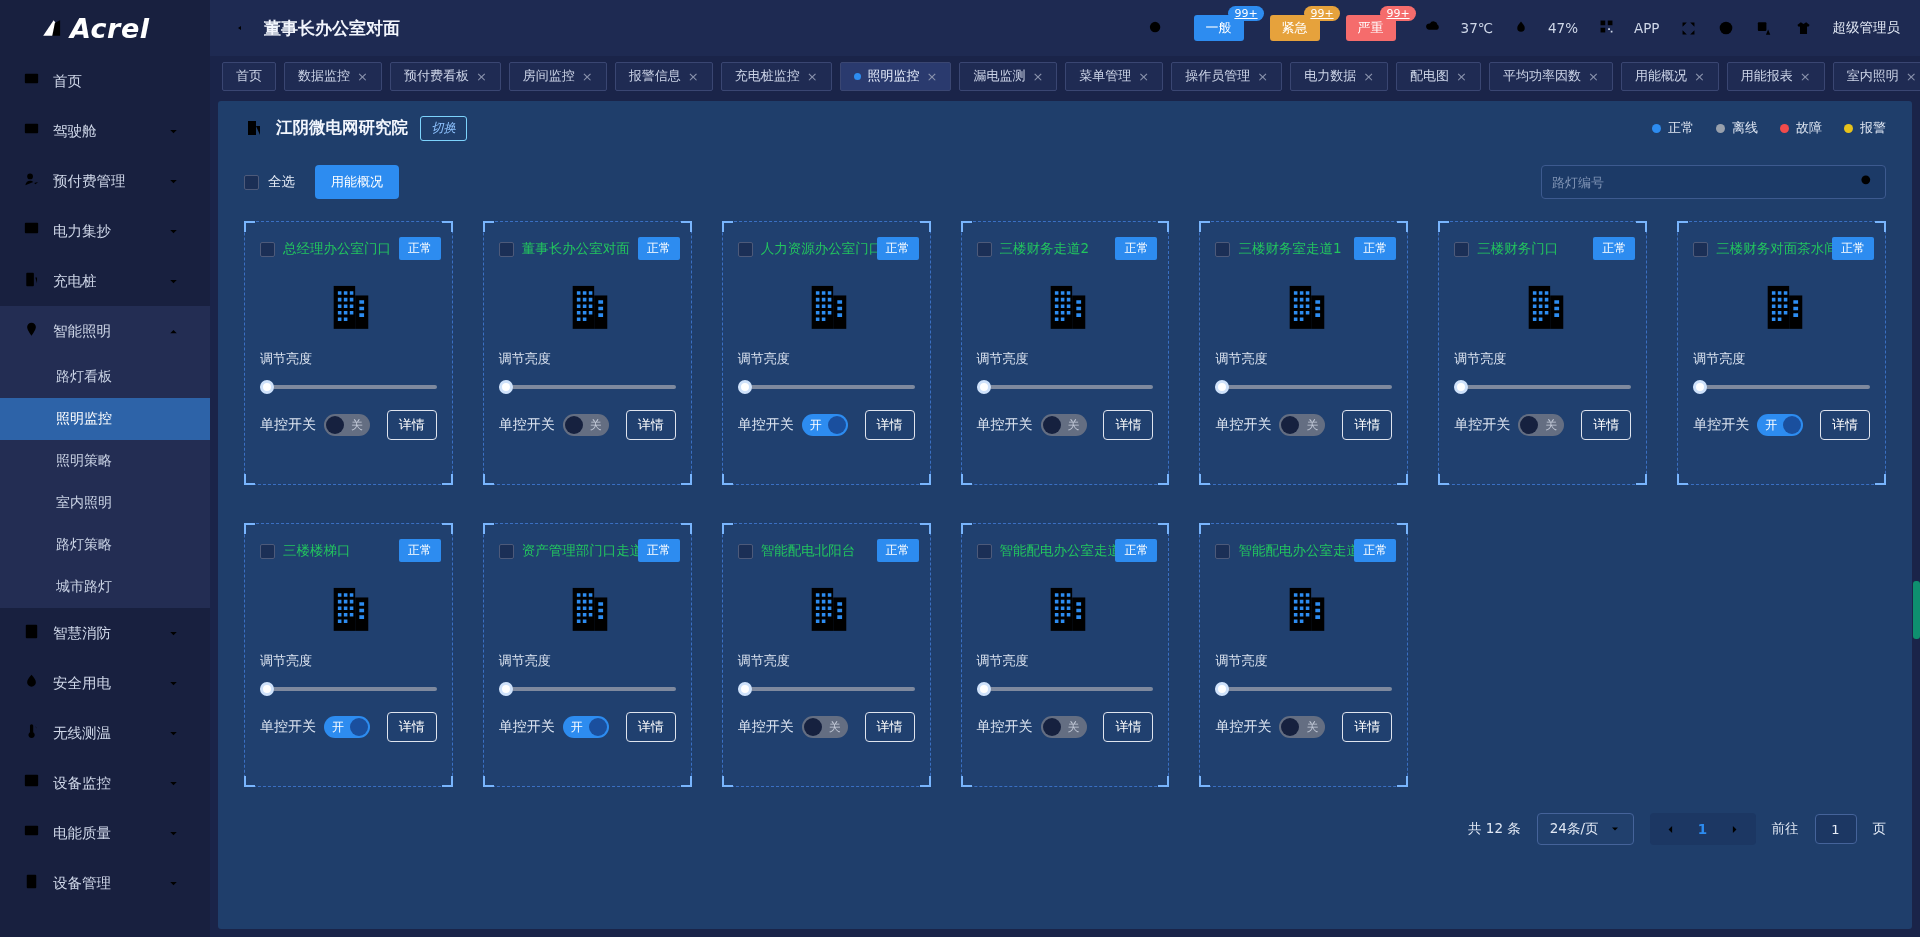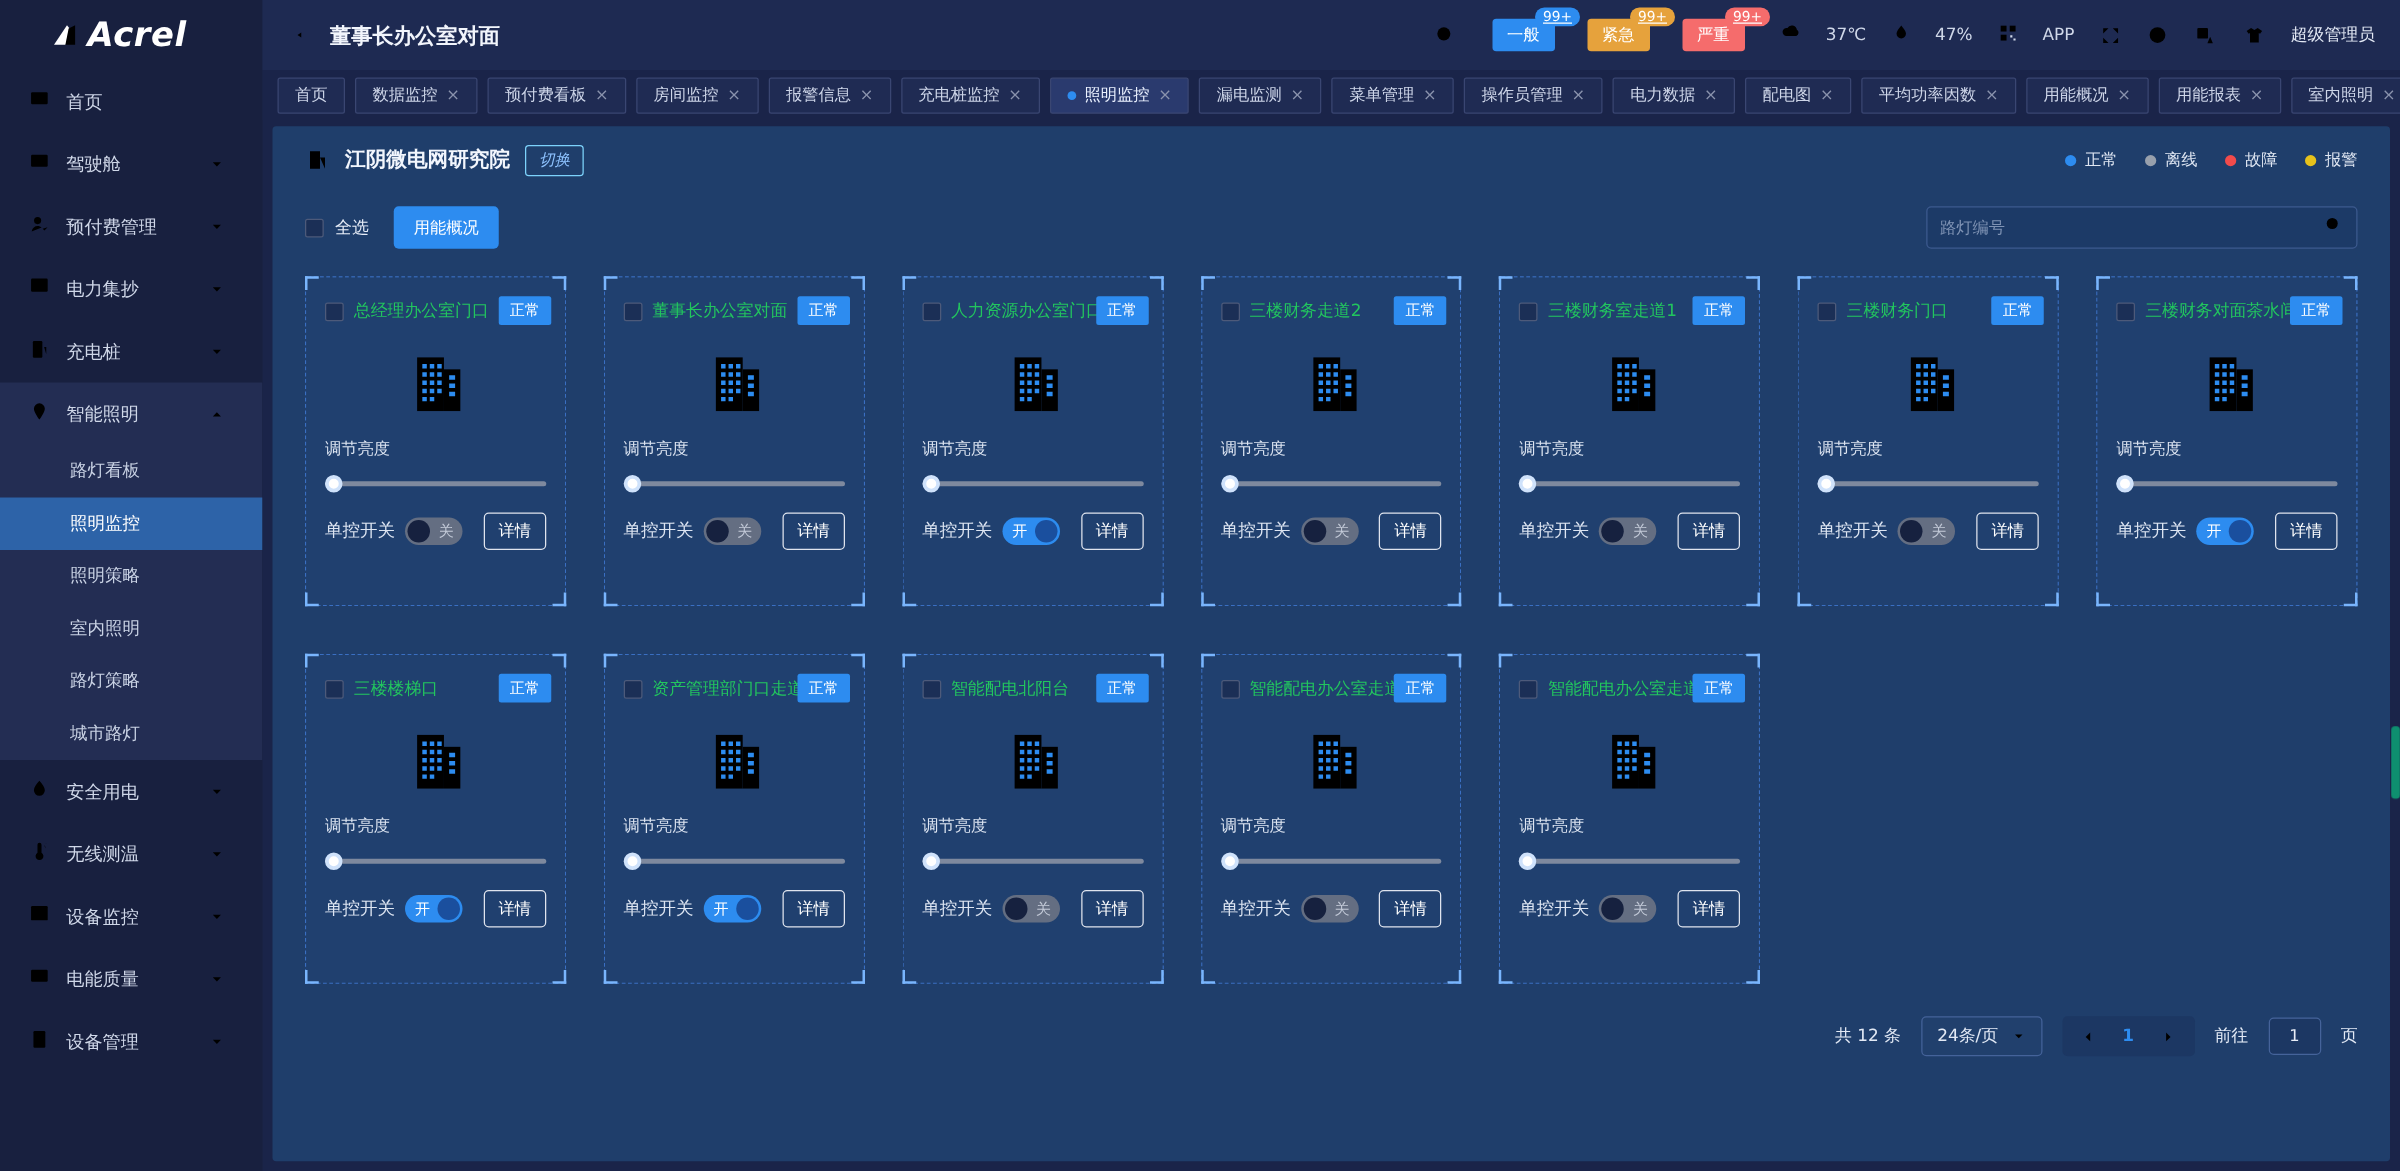--- a/index.html
+++ b/index.html
@@ -204,20 +204,35 @@
           <div class="submenu-item">路灯看板</div>
           <div class="submenu-item active">照明监控</div>
           <div class="submenu-item">照明策略</div>
           <div class="submenu-item">室内照明</div>
           <div class="submenu-item">路灯策略</div>
           <div class="submenu-item">城市路灯</div>
         </div>
         <div class="menu-group">
           <div class="menu-item">
             <span class="icon"><svg viewBox="0 0 20 20" width="19" height="19">
+                <rect x="4" y="3" width="12" height="14" rx="1"></rect>
+                <circle cx="10" cy="9.3" r="3.2"></circle>
+                <path d="M10 7.8v1.5l1.2 1.2"></path>
+              </svg></span>
+            <span class="mi-label">智慧消防</span>
+            <span class="chev icon">
+              <svg viewBox="0 0 20 20" width="13" height="13">
+                <path d="M5 7.5l5 5 5-5"></path>
+              </svg>
+            </span>
+          </div>
+        </div>
+        <div class="menu-group">
+          <div class="menu-item">
+            <span class="icon"><svg viewBox="0 0 20 20" width="19" height="19">
                 <path d="M10 2.8c2.6 3 4.6 5.3 4.6 8a4.6 4.6 0 0 1-9.2 0c0-2.7 2-5 4.6-8z"></path>
                 <path d="M10.6 8 8.8 11h2.6l-1.8 3"></path>
               </svg></span>
             <span class="mi-label">安全用电</span>
             <span class="chev icon">
               <svg viewBox="0 0 20 20" width="13" height="13">
                 <path d="M5 7.5l5 5 5-5"></path>
               </svg>
             </span>
           </div>

